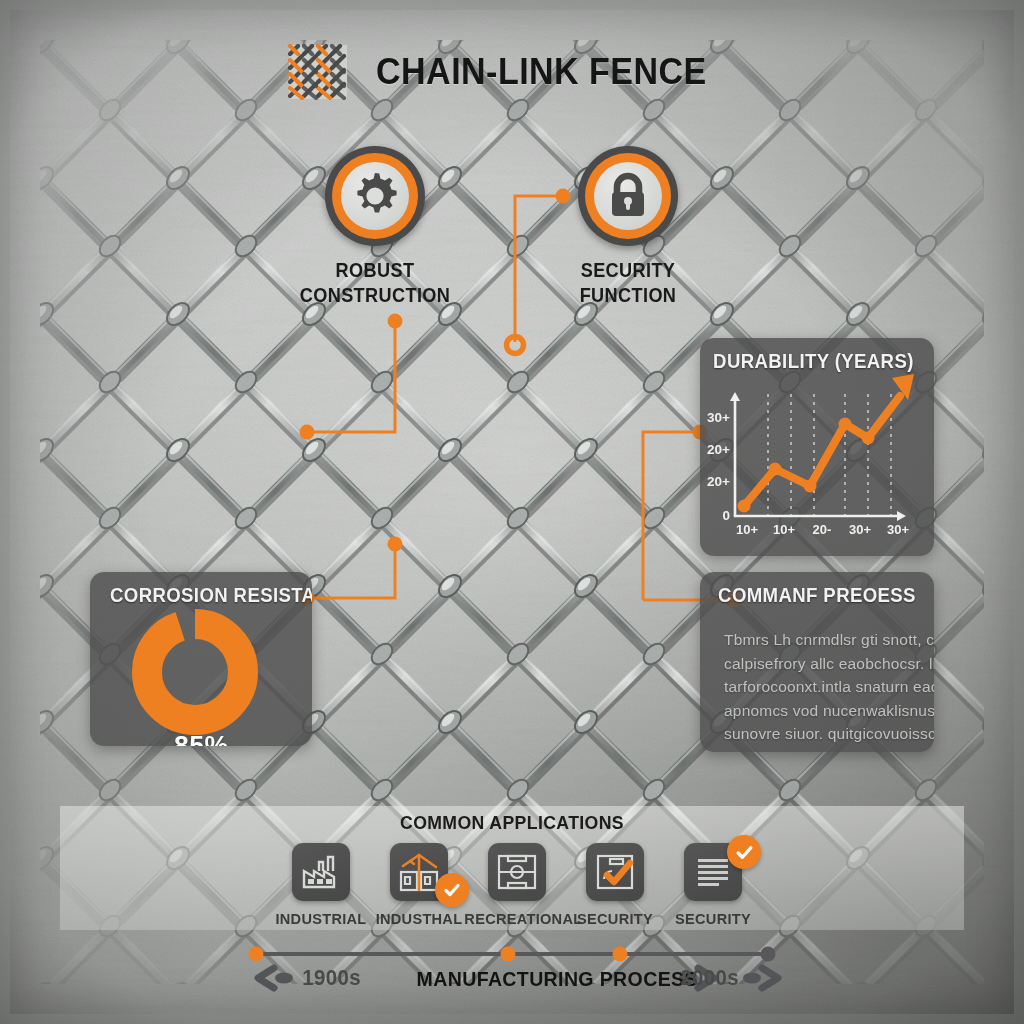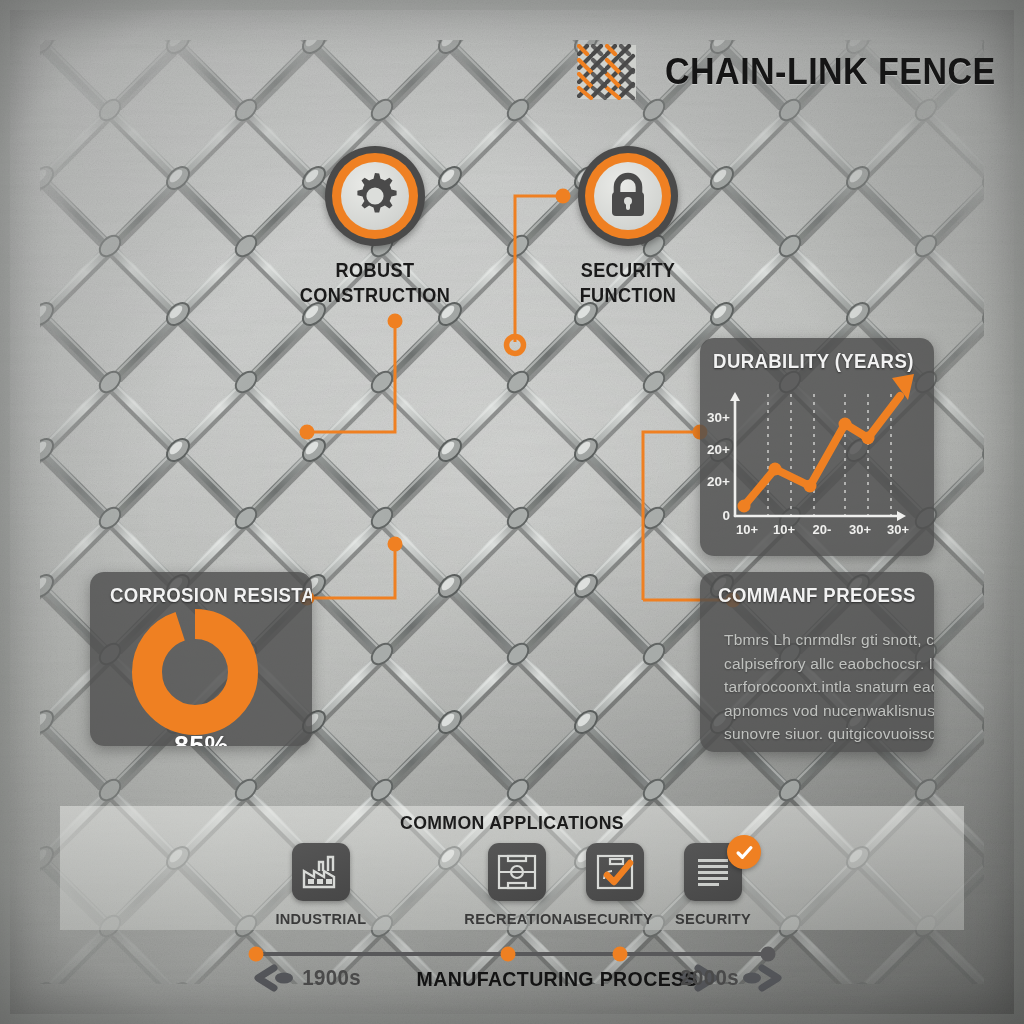--- a/index.html
+++ b/index.html
@@ -24,21 +24,21 @@
       radial-gradient(ellipse 78% 72% at 50% 50%, rgba(0,0,0,0) 45%, rgba(0,0,0,.16) 80%, rgba(0,0,0,.42) 100%);
   }
   .frame-edge{position:absolute;inset:0;pointer-events:none;
     box-shadow:inset 0 0 0 10px rgba(140,142,139,.30), inset 0 0 46px 14px rgba(0,0,0,.20);}
 
   
   .fence{position:absolute;left:0;top:0;width:1024px;height:1024px;}
 
   
   .title-bar{position:absolute;left:0;top:44px;width:1024px;height:56px;
-    display:flex;align-items:center;justify-content:flex-end;gap:28px;}
+    display:flex;align-items:center;justify-content:center;gap:28px;}
   .logo-mark{width:60px;height:56px;flex:0 0 auto;}
   .title-text{
     font-family:"Liberation Sans Narrow","Liberation Sans",sans-serif;
     font-weight:700;font-size:37px;letter-spacing:.5px;color:#151515;
     transform:scaleX(.92);transform-origin:left center;white-space:nowrap;
     text-shadow:0 1px 0 rgba(255,255,255,.35);
   }
 
   
   .badge{position:absolute;width:100px;height:100px;}
@@ -361,20 +361,42 @@
         <g fill="#d8dad7">
           <rect x="16" y="36" width="6" height="5"></rect>
           <rect x="25" y="36" width="6" height="5"></rect>
           <rect x="34" y="36" width="6" height="5"></rect>
         </g>
       </svg>
     </div>
     <div class="app-label">INDUSTRIAL</div>
   </div>
 
+  <div class="app-item" style="left:363px;top:843px;">
+    <div class="app-tile">
+      <svg width="58" height="58" viewBox="0 0 58 58">
+        <g fill="none" stroke="#d8dad7" stroke-width="2.2">
+          <rect x="11" y="29" width="16" height="18"></rect>
+          <rect x="31" y="29" width="16" height="18"></rect>
+          <path d="M15 34 h5 v7 h-5 z M35 34 h5 v7 h-5 z"></path>
+        </g>
+        <g fill="none" stroke="#ef8022" stroke-width="2.6" stroke-linecap="round">
+          <path d="M13 23 L29 12 L46 24"></path>
+          <path d="M29 12 L29 47"></path>
+          <path d="M20 18 L24 21"></path>
+        </g>
+      </svg>
+    </div>
+    <div class="app-check" style="left:72px;top:30px;">
+      <svg width="18" height="18" viewBox="0 0 18 18">
+          <path d="M3 9.5 L7 13.5 L15 4.5" fill="none" stroke="#fff" stroke-width="3.2" stroke-linecap="round" stroke-linejoin="round"></path>
+        </svg>
+    </div>
+    <div class="app-label">INDUSTHAL</div>
+  </div>
 
   <div class="app-item" style="left:461px;top:843px;">
     <div class="app-tile">
       <svg width="58" height="58" viewBox="0 0 58 58">
         <g fill="none" stroke="#d8dad7" stroke-width="2.2">
           <rect x="11" y="13" width="36" height="32"></rect>
           <line x1="11" y1="29" x2="47" y2="29"></line>
           <circle cx="29" cy="29" r="6"></circle>
           <rect x="20" y="13" width="18" height="5"></rect>
           <rect x="20" y="40" width="18" height="5"></rect>

